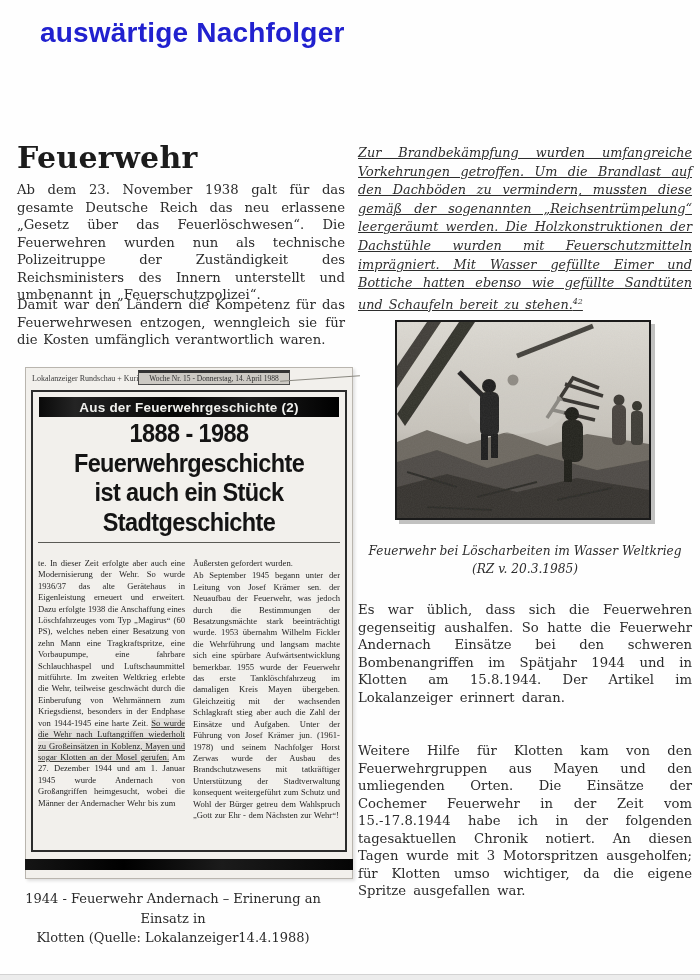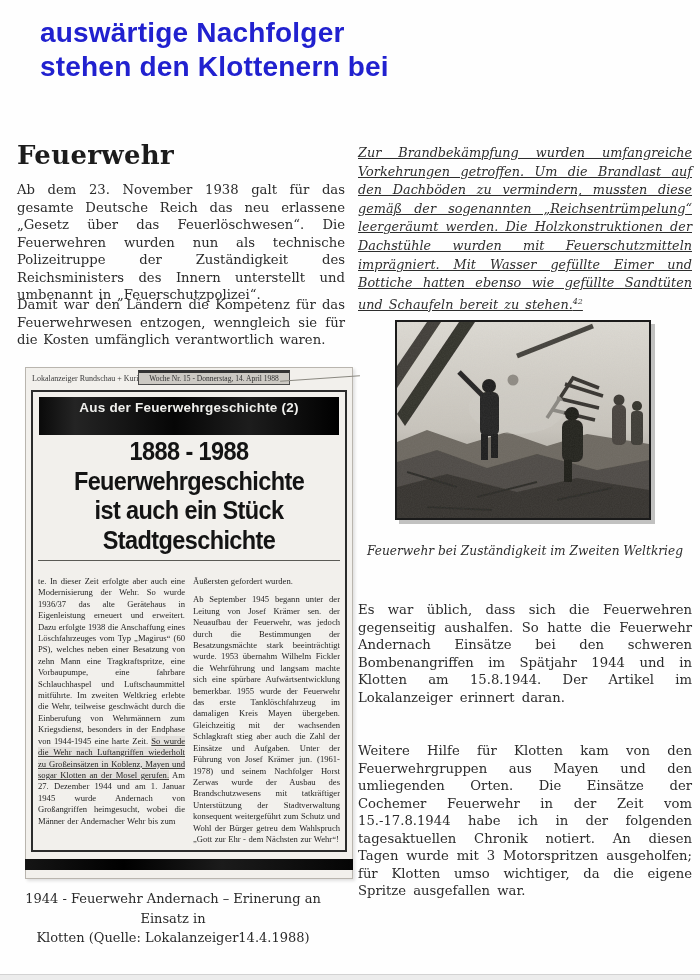--- a/index.html
+++ b/index.html
@@ -10,21 +10,21 @@
   }
   
   .main-title {
     position:absolute; left:40px; top:16px;
     font-family:"Liberation Sans", sans-serif; font-weight:bold;
     font-size:28px; line-height:34px; color:#2121cf; letter-spacing:0.2px;
   }
   
   .fw-heading {
     position:absolute; left:17px; top:140px;
-    font-size:26px; font-weight:bold; color:#1c1c1c; letter-spacing:0.3px;
+    font-size:30px; font-weight:bold; color:#1c1c1c; letter-spacing:0.3px;
   }
   .body-par {
     position:absolute; width:328px; text-align:justify;
     font-size:13.2px; line-height:17.5px; color:#2b2b2b;
     word-spacing:1.5px;
   }
   .lp1 { left:17px; top:181px; }
   .lp2 { left:17px; top:296px; }
   
   .clipping {
@@ -44,40 +44,40 @@
   }
   .scan-line {
     position:absolute; right:-8px; top:10px; width:80px; height:0;
     border-top:1.5px solid #8a8880; transform:rotate(-4deg);
   }
   .article-box {
     position:absolute; left:5px; right:5px; top:22px; height:462px;
     border:2px solid #2c2c2c; background:#f2f0ec; overflow:hidden;
   }
   .kicker {
-    margin:5px 6px 0 6px; height:38px;
+    margin:5px 6px 0 6px; height:20px;
     background:linear-gradient(90deg,#0a0a0a,#242424 12%,#060606 45%,#1d1d1d 70%,#000 100%);
     color:#efefec; font-family:"Liberation Sans", sans-serif; font-weight:bold;
     font-size:13.5px; line-height:21px; text-align:center; letter-spacing:0.2px;
   }
   .np-headline {
     margin-top:5px; text-align:center;
     font-family:"Liberation Sans", sans-serif; font-weight:bold;
     font-size:23.5px; line-height:28px; color:#141414; letter-spacing:-0.6px;
     transform:scaleY(1.06);
   }
   .np-cols {
     margin:8px 5px 0 5px; border-top:1px solid #5a5a55;
     padding-top:15px; display:flex; gap:8px; height:356px; overflow:hidden;
   }
   .np-col {
     flex:1; font-family:"Liberation Serif", serif; font-size:8.6px;
     line-height:11.4px; text-align:justify; color:#1f1f1f; word-spacing:0.4px;
   }
-  .np-col p + p { margin-top:7px; }
+  .np-col p + p { margin-top:1px; }
   .pencil-underline {
     text-decoration:underline; text-decoration-color:#44423e;
     text-decoration-thickness:1px; background:rgba(120,115,105,0.12);
   }
   .black-band {
     position:absolute; left:-1px; right:-1px; bottom:8px; height:11px;
     background:linear-gradient(90deg,#151515,#000 30%,#1b1b1b 60%,#050505);
   }
   .clip-caption {
     position:absolute; left:4px; top:889px; width:338px; text-align:center;
@@ -108,21 +108,20 @@
     background:#ececec; border-top:1px solid #d2d2d2;
   }
 </style>
 </head>
 <body>
 
 <div class="page">
 
   <div class="main-title">
     <div>auswärtige Nachfolger</div>
-    <div>stehen den Klottenern bei</div>
   </div>
 
   <div class="fw-heading">Feuerwehr</div>
   <div class="body-par lp1">Ab dem 23. November 1938 galt für das gesamte Deutsche Reich das neu erlassene „Gesetz über das Feuerlöschwesen“. Die Feuerwehren wurden nun als technische Polizeitruppe der Zuständigkeit des Reichsministers des Innern unterstellt und umbenannt in „Feuerschutzpolizei“.</div>
   <div class="body-par lp2">Damit war den Ländern die Kompetenz für das Feuerwehrwesen entzogen, wenngleich sie für die Kosten umfänglich verantwortlich waren.</div>
 
   <div class="clipping">
     <div class="masthead-left">Lokalanzeiger Rundschau + Kurier (A)</div>
     <div class="masthead-right">Woche Nr. 15 - Donnerstag, 14. April 1988</div>
     <div class="scan-line"></div>
@@ -217,20 +216,21 @@
         <rect x="215" y="83" width="14" height="40" rx="5" fill="#47433d"></rect>
         <circle cx="240" cy="84" r="5" fill="#333029"></circle>
         <rect x="234" y="89" width="12" height="34" rx="4" fill="#3d3a34"></rect>
       </g>
 
       <rect x="0" y="0" width="252" height="196" filter="url(#grain)" opacity="0.5"></rect>
     </svg>
   </div>
 
   <div class="photo-caption">
-    <div>Feuerwehr bei Zuständigkeit im Zweiten Weltkrieg</div>
+    <div>Feuerwehr bei Löscharbeiten im Wasser Weltkrieg</div>
+    <div>(RZ v. 20.3.1985)</div>
   </div>
 
   <div class="body-par rp1">Es war üblich, dass sich die Feuerwehren gegenseitig aushalfen. So hatte die Feuerwehr Andernach Einsätze bei den schweren Bombenangriffen im Spätjahr 1944 und in Klotten am 15.8.1944. Der Artikel im Lokalanzeiger erinnert daran.</div>
   <div class="body-par rp2">Weitere Hilfe für Klotten kam von den Feuerwehrgruppen aus Mayen und den umliegenden Orten. Die Einsätze der Cochemer Feuerwehr in der Zeit vom 15.-17.8.1944 habe ich in der folgenden tagesaktuellen Chronik notiert. An diesen Tagen wurde mit 3 Motorspritzen ausgeholfen; für Klotten umso wichtiger, da die eigene Spritze ausgefallen war.</div>
 
   <div class="bottom-strip"></div>
 </div>
 
 </body></html>

